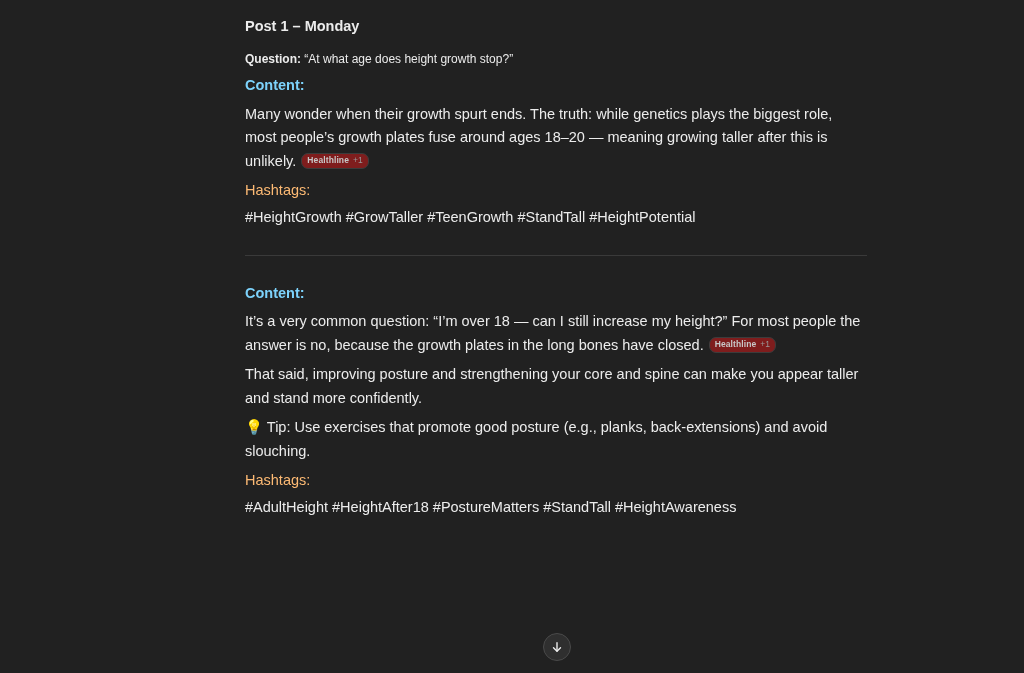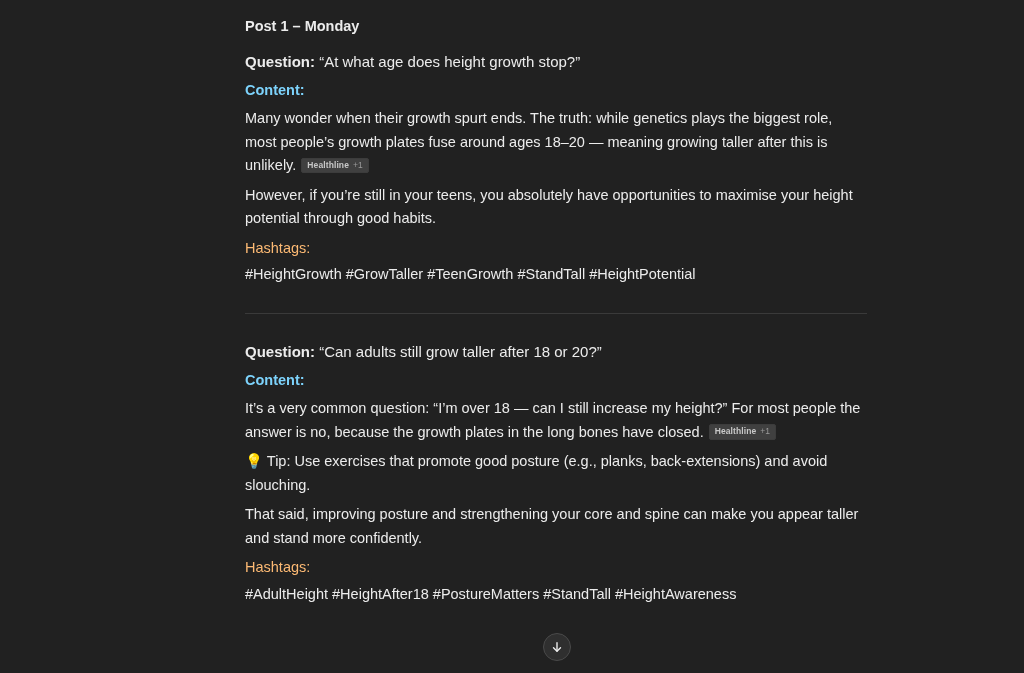--- a/index.html
+++ b/index.html
@@ -32,21 +32,21 @@
     margin-bottom: 0;
   }
   .post-title {
     font-size: 14.5px;
     font-weight: bold;
     color: #ececec;
     line-height: 1.5;
     margin: 0 0 6px 0;
   }
   .qline {
-    font-size: 15px;
+    font-size: 12px;
     line-height: 1.55;
     color: #ececec;
     margin: 12px 0 6px 0;
   }
   .qlabel {
     font-weight: bold;
   }
   .content-label {
     font-size: 14.5px;
     font-weight: bold;
@@ -69,23 +69,23 @@
   }
   .hashtags {
     font-size: 14.5px;
     line-height: 1.6;
     color: #ececec;
     margin: 0;
   }
   .cite {
     display: inline-block;
     vertical-align: middle;
-    background: #404040;
+    background: #7f1d1d;
     border: 1px solid #3c3c3c;
-    border-radius: 2px;
+    border-radius: 7px;
     padding: 2px 5px 2px 5px;
     font-size: 8.5px;
     line-height: 1.1;
     color: #c8c8c8;
     margin: 0 1px;
     position: relative;
     top: -1px;
     white-space: nowrap;
   }
   .cite .cite-name {
@@ -135,46 +135,39 @@
         <span class="qlabel">Question:</span>
         <span>“At what age does height growth stop?”</span>
       </div>
       <div class="content-label">Content:</div>
       <p class="para">
         <span>Many wonder when their growth spurt ends. The truth: while genetics plays the biggest role, most people’s growth plates fuse around ages 18–20 — meaning growing taller after this is unlikely.</span>
         <span class="cite">
           <span class="cite-name">Healthline</span><span class="cite-count">+1</span>
         </span>
       </p>
-      <p class="para">
-        <span>However, if you’re still in your teens, you absolutely have opportunities to maximise your height potential through good habits.</span>
-      </p>
       <div class="hashtag-label">Hashtags:</div>
       <div class="hashtags">#HeightGrowth #GrowTaller #TeenGrowth #StandTall #HeightPotential</div>
     </div>
 
     <hr class="divider">
 
     <div class="post">
-      <div class="qline">
-        <span class="qlabel">Question:</span>
-        <span>“Can adults still grow taller after 18 or 20?”</span>
-      </div>
       <div class="content-label">Content:</div>
       <p class="para">
         <span>It’s a very common question: “I’m over 18 — can I still increase my height?” For most people the answer is no, because the growth plates in the long bones have closed.</span>
         <span class="cite">
           <span class="cite-name">Healthline</span><span class="cite-count">+1</span>
         </span>
       </p>
       <p class="para">
-        <span>💡 Tip: Use exercises that promote good posture (e.g., planks, back-extensions) and avoid slouching.</span>
+        <span>That said, improving posture and strengthening your core and spine can make you appear taller and stand more confidently.</span>
       </p>
       <p class="para">
-        <span>That said, improving posture and strengthening your core and spine can make you appear taller and stand more confidently.</span>
+        <span>💡 Tip: Use exercises that promote good posture (e.g., planks, back-extensions) and avoid slouching.</span>
       </p>
       <div class="hashtag-label">Hashtags:</div>
       <div class="hashtags">#AdultHeight #HeightAfter18 #PostureMatters #StandTall #HeightAwareness</div>
     </div>
 
   </div>
 
   <div class="scroll-btn">
     <span>
       <svg width="14" height="14" viewBox="0 0 16 16" fill="none" stroke="#ececec" stroke-width="1.6" stroke-linecap="round" stroke-linejoin="round">

